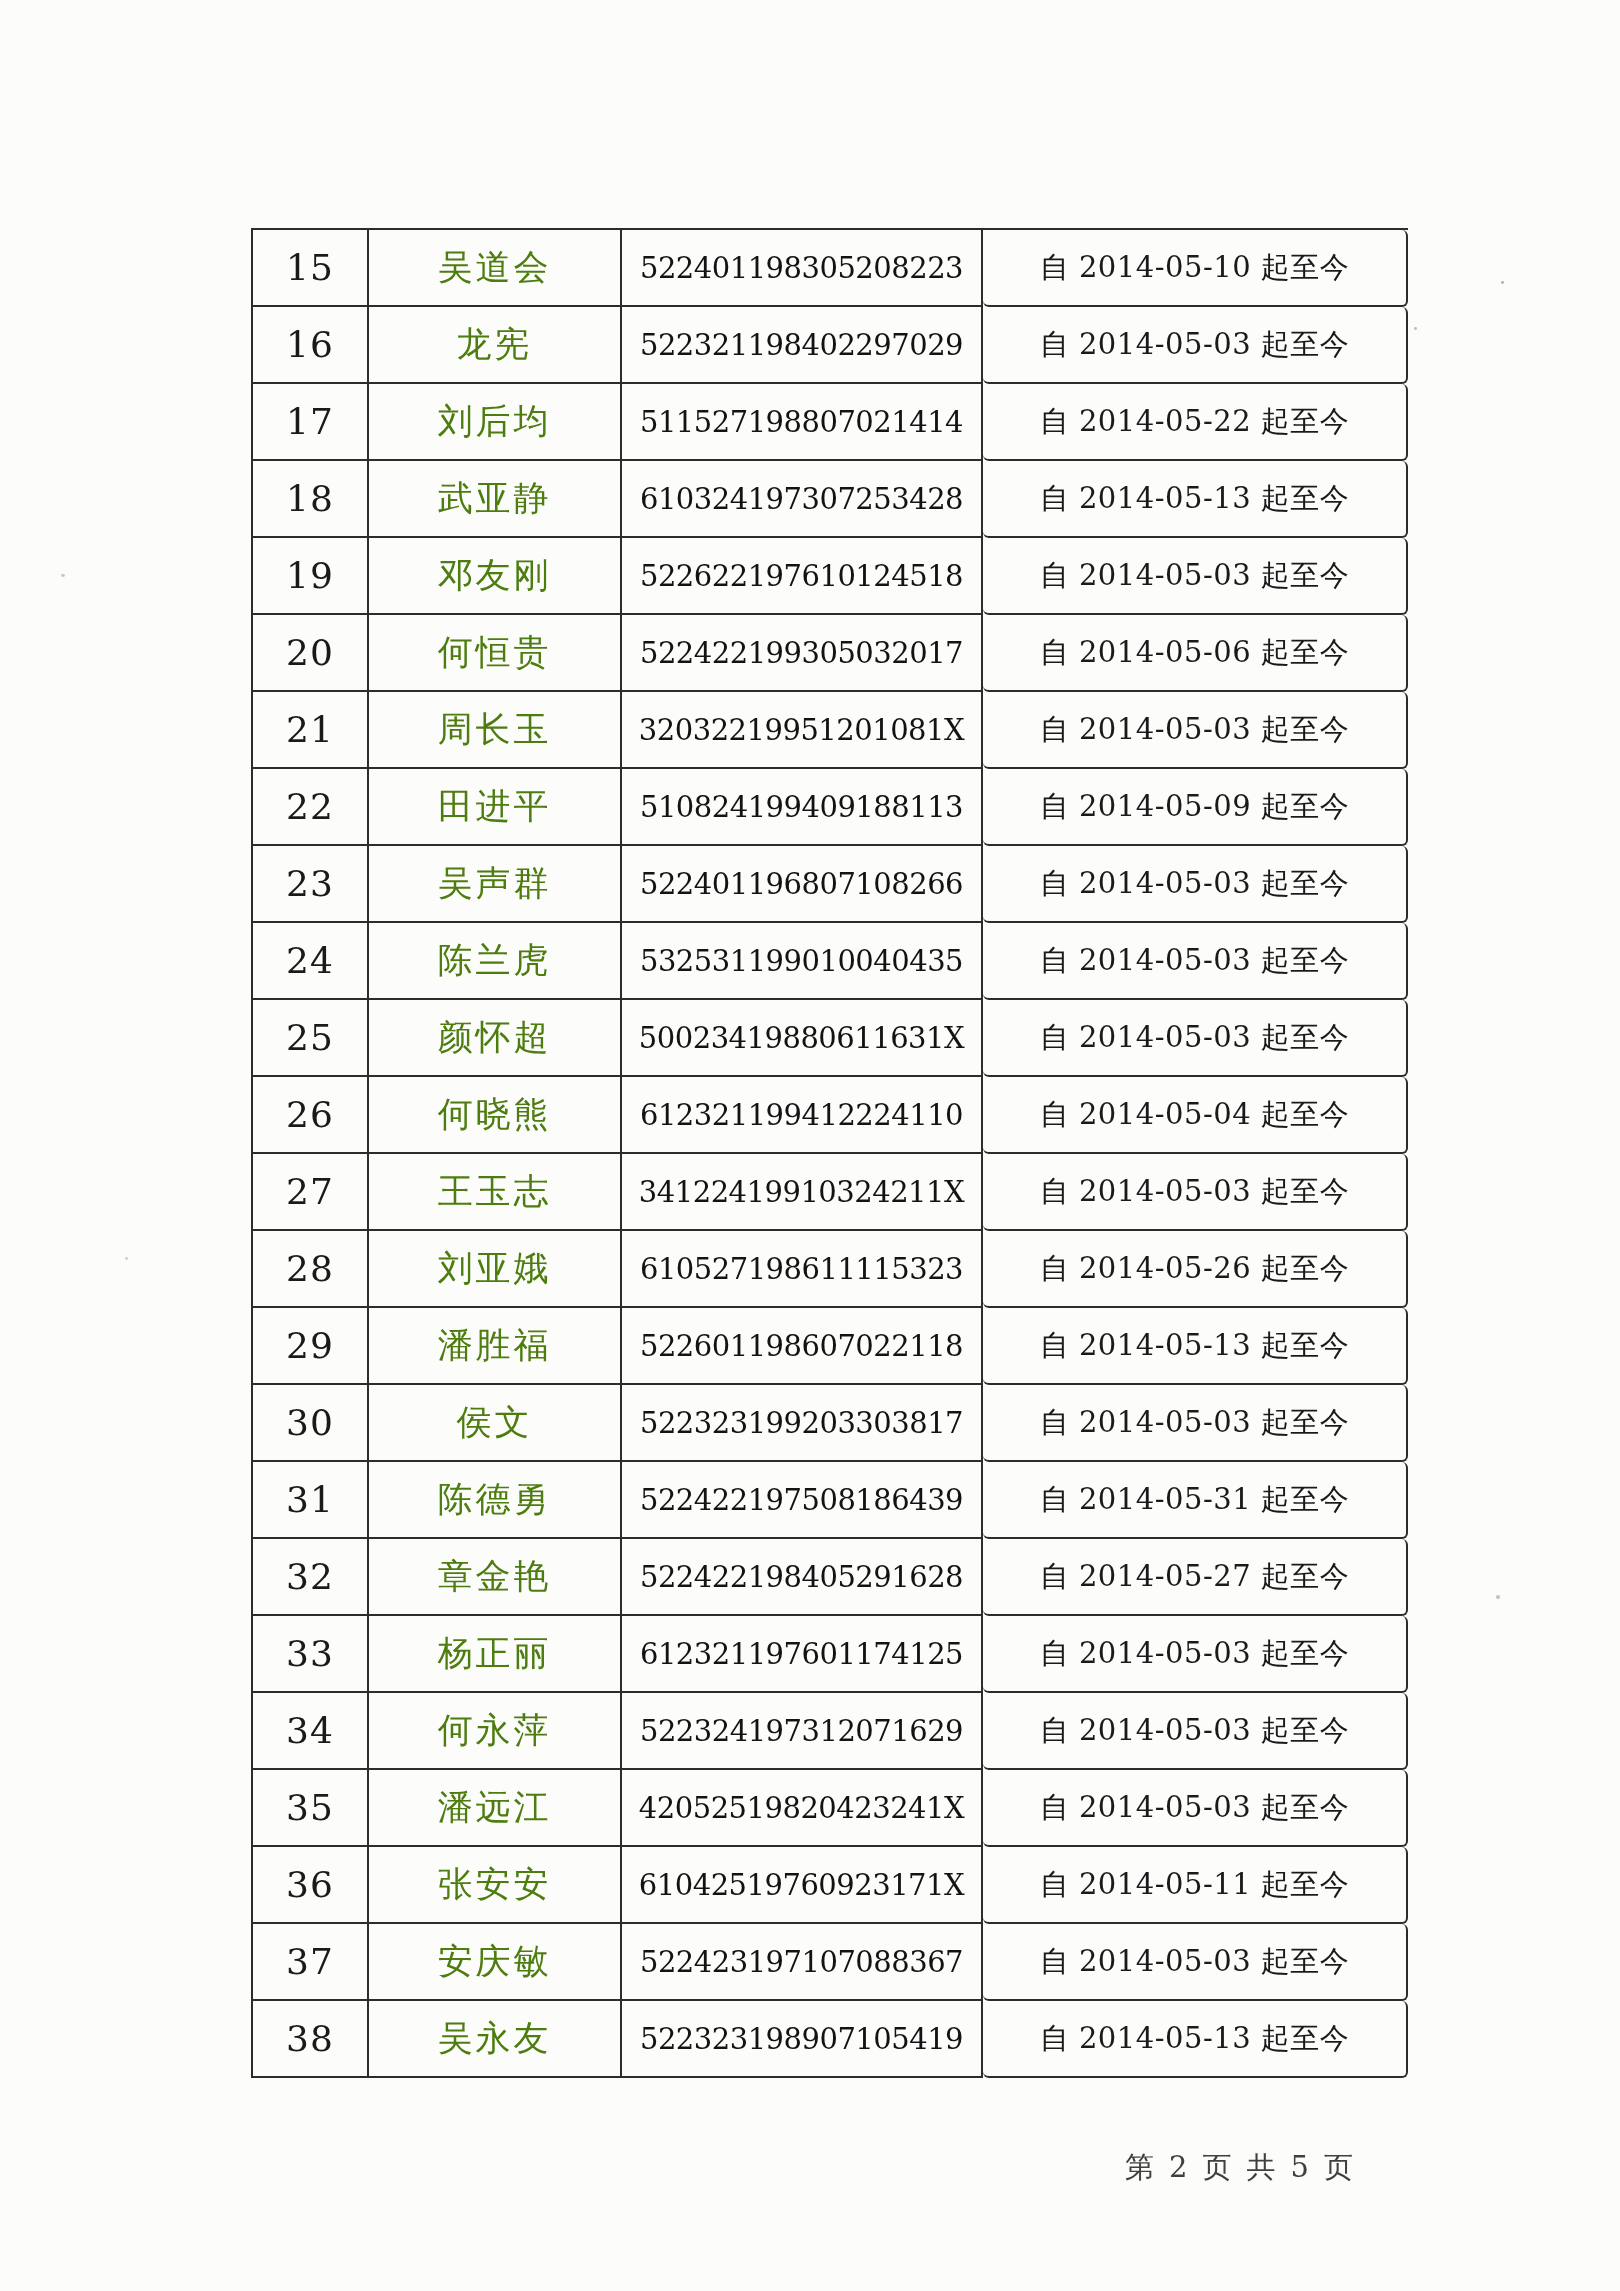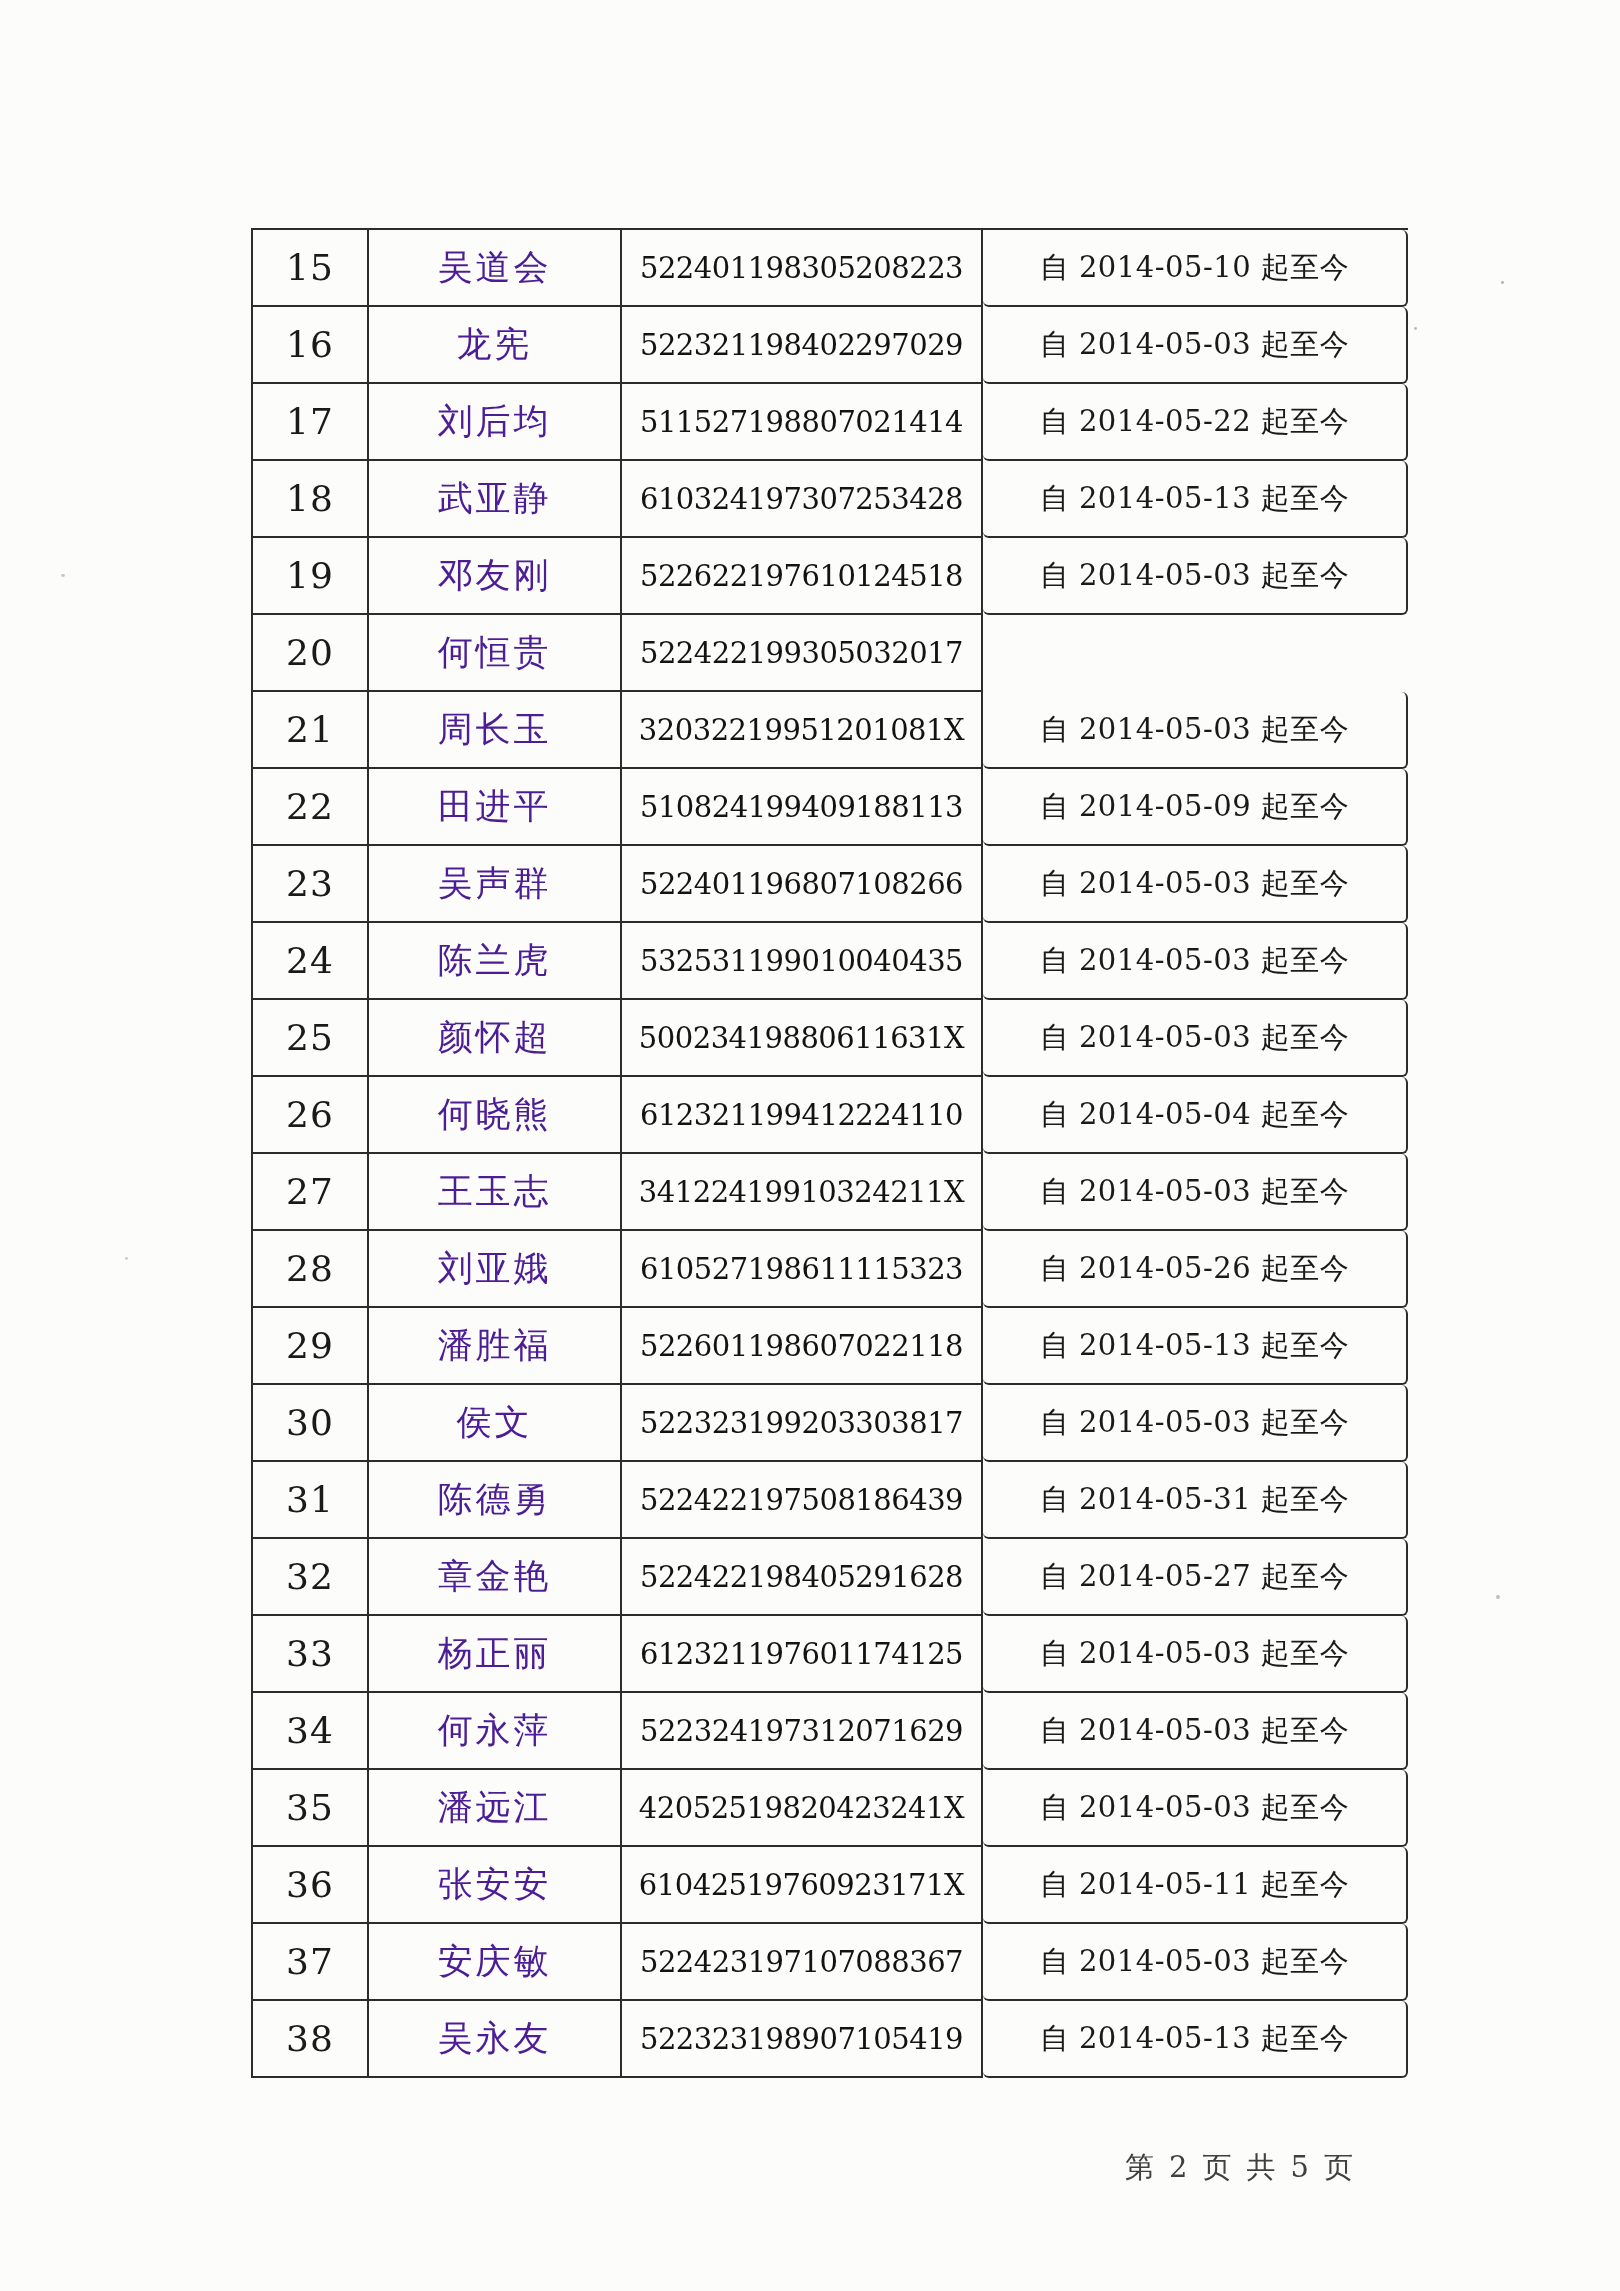--- a/index.html
+++ b/index.html
@@ -43,21 +43,21 @@
     white-space: nowrap;
   }
   .cell-index {
     font-size: 36px;
     letter-spacing: 1px;
     color: #1a1a1a;
   }
   .cell-name {
     font-size: 35px;
     letter-spacing: 2.9px;
-    color: #4c1d95;
+    color: #4d7c0f;
   }
   .cell-id {
     font-size: 29px;
     letter-spacing: -0.5px;
     color: #131313;
   }
   .cell-period {
     font-size: 29px;
     letter-spacing: 0.5px;
     color: #1a1a1a;
@@ -118,20 +118,21 @@
       <div class="trow">
         <div class="tcell cell-index">19</div>
         <div class="tcell cell-name">邓友刚</div>
         <div class="tcell cell-id">522622197610124518</div>
         <div class="tcell cell-period">自 2014-05-03 起至今</div>
       </div>
       <div class="trow">
         <div class="tcell cell-index">20</div>
         <div class="tcell cell-name">何恒贵</div>
         <div class="tcell cell-id">522422199305032017</div>
+        <div class="tcell cell-period">自 2014-05-06 起至今</div>
       </div>
       <div class="trow">
         <div class="tcell cell-index">21</div>
         <div class="tcell cell-name">周长玉</div>
         <div class="tcell cell-id">32032219951201081X</div>
         <div class="tcell cell-period">自 2014-05-03 起至今</div>
       </div>
       <div class="trow">
         <div class="tcell cell-index">22</div>
         <div class="tcell cell-name">田进平</div>

